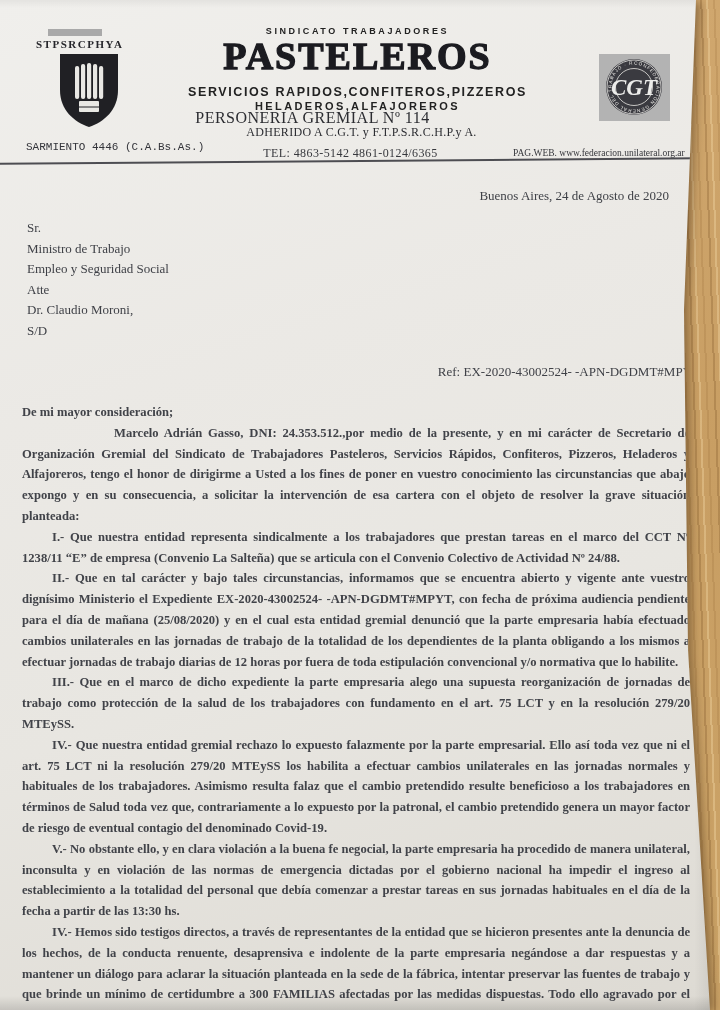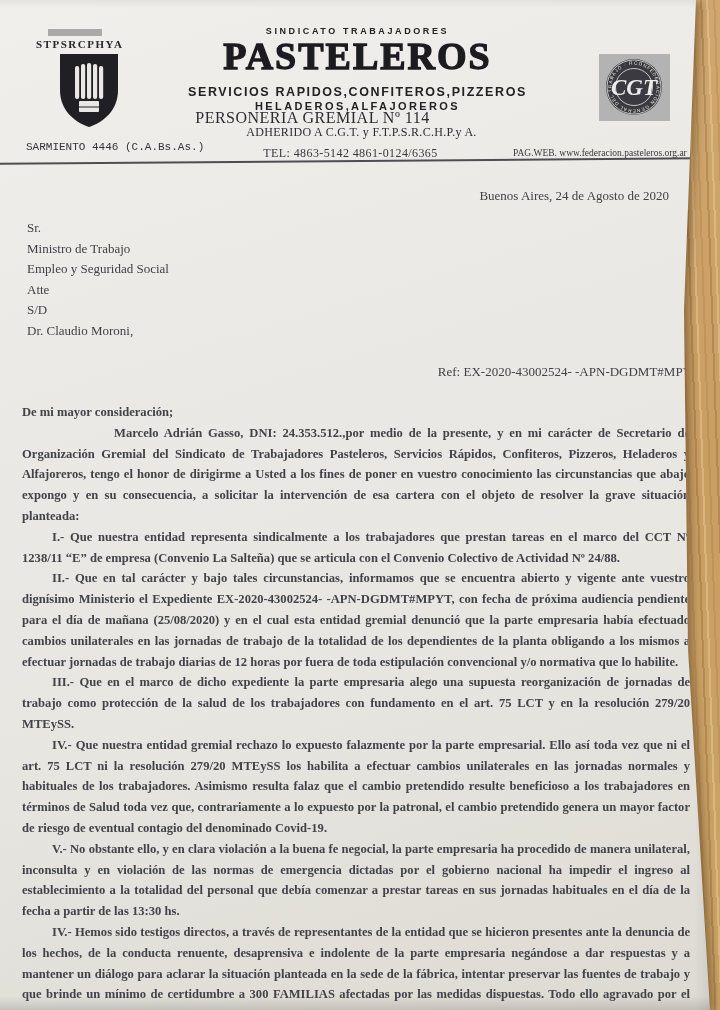--- a/index.html
+++ b/index.html
@@ -111,34 +111,34 @@
           <defs>
             <path id="ringpath" d="M35,10.5 a22.5,22.5 0 1,1 -0.01,0 z"></path>
           </defs>
           <text font-family="Liberation Sans,sans-serif" font-size="4.6" fill="#eeede9" letter-spacing="1">
             <textPath href="#ringpath">CONFEDERACION GENERAL DEL TRABAJO · R.A. ·</textPath>
           </text>
           <text x="35" y="41" text-anchor="middle" font-family="Liberation Serif,serif" font-weight="bold" font-style="italic" font-size="23" fill="#ececea">CGT</text>
         </svg>
       </div>
 
-      <div class="abs lh-web">PAG.WEB. www.federacion.pasteleros.org.ar</div>
+      <div class="abs lh-web">PAG.WEB. www.federacion.unilateral.org.ar</div>
 
       <div class="abs lh-rule"></div>
     </div>
 
     <div class="abs date-line">Buenos Aires, 24 de Agosto de 2020</div>
 
     <div class="abs recipient">
       <div>Sr.</div>
       <div>Ministro de Trabajo</div>
       <div>Empleo y Seguridad Social</div>
       <div>Atte</div>
+      <div>Dr. Claudio Moroni,</div>
       <div>S/D</div>
-      <div>Dr. Claudio Moroni,</div>
     </div>
 
     <div class="abs ref-line">Ref: EX-2020-43002524- -APN-DGDMT#MPYT</div>
 
     <div class="abs body-text">
       <p class="salutation">De mi mayor consideración;</p>
       <p class="para first">Marcelo Adrián Gasso, DNI: 24.353.512.,por medio de la presente, y en mi carácter de Secretario de Organización Gremial del Sindicato de Trabajadores Pasteleros, Servicios Rápidos, Confiteros, Pizzeros, Heladeros y Alfajoreros, tengo el honor de dirigirme a Usted a los fines de poner en vuestro conocimiento las circunstancias que abajo expongo y en su consecuencia, a solicitar la intervención de esa cartera con el objeto de resolver la grave situación planteada:</p>
       <p class="para">I.- Que nuestra entidad representa sindicalmente a los trabajadores que prestan tareas en el marco del CCT Nº  1238/11 “E” de empresa (Convenio La Salteña) que se articula con el Convenio Colectivo de Actividad Nº 24/88.</p>
       <p class="para">II.- Que en tal carácter y bajo tales circunstancias, informamos que se encuentra abierto y vigente ante vuestro dignísimo Ministerio el Expediente EX-2020-43002524- -APN-DGDMT#MPYT, con fecha de próxima audiencia pendiente para el día de mañana (25/08/2020) y en el cual esta entidad gremial denunció que la parte empresaria había efectuado cambios unilaterales en las jornadas de trabajo de la totalidad de los dependientes de la planta obligando a los mismos a efectuar jornadas de trabajo diarias de 12 horas por fuera de toda estipulación convencional y/o normativa que lo habilite.</p>
       <p class="para">III.- Que en el marco de dicho expediente la parte empresaria alego una supuesta reorganización de jornadas de trabajo como protección de la salud de los trabajadores con fundamento en el art. 75 LCT y en la resolución 279/20 MTEySS.</p>

